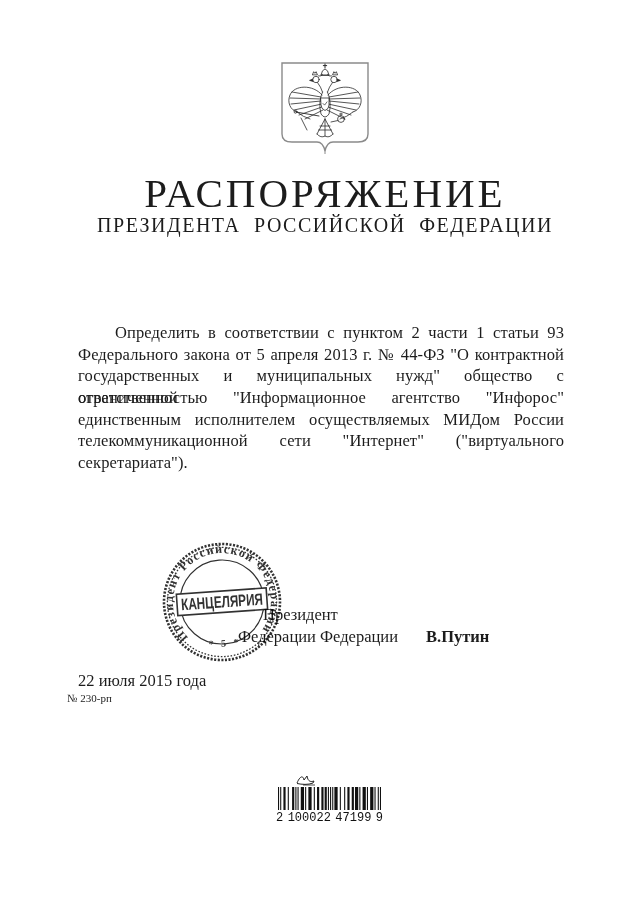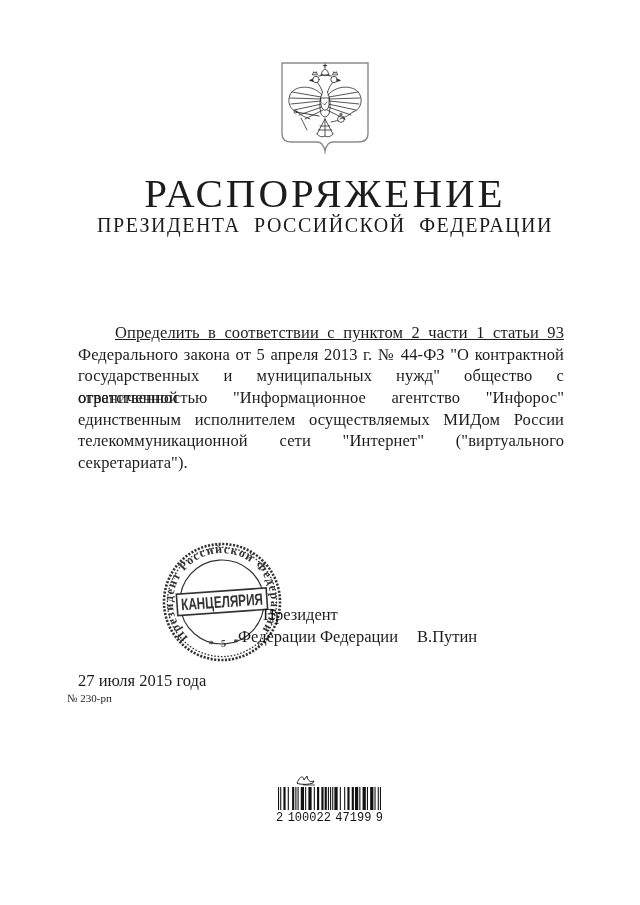--- a/index.html
+++ b/index.html
@@ -18,27 +18,27 @@
   #subtitle{
     left:325px;top:214px;transform:translateX(-50%);
     font-size:20px;letter-spacing:1.5px;word-spacing:7px;white-space:nowrap;
   }
   
   #body-lines{left:78px;top:322px;width:486px;font-size:16.5px;letter-spacing:0.1px;}
   #body-lines .line{
     height:21.7px;line-height:21.7px;white-space:normal;
     text-align:justify;text-align-last:justify;
   }
-  #body-lines .line.first{text-indent:37px;text-decoration:underline;}
+  #body-lines .line.first{text-indent:37px;}
   #body-lines .line.last{text-align-last:left;}
   
   .sig{font-size:16.5px;white-space:nowrap;}
   #sig-line1{left:263px;top:605px;}
   #sig-line2{left:238px;top:627px;}
-  #sig-name{left:417px;top:627px;}
+  #sig-name{left:426px;top:627px;font-weight:bold;}
   
   #doc-date{left:78px;top:671px;font-size:16.5px;}
   #doc-number{left:67px;top:692px;font-size:11px;}
   
   #stamp{left:161px;top:541px;width:122px;height:122px;transform:rotate(-4deg);
          mix-blend-mode:multiply;opacity:0.93;}
   #stamp text{fill:#222222;}
   
   #barcode{left:278px;top:774px;width:103px;}
   #pen-mark{position:absolute;left:16px;top:0px;}
@@ -112,21 +112,21 @@
     <div class="line">ответственностью "Информационное агентство "Инфорос"</div>
     <div class="line">единственным исполнителем осуществляемых МИДом России</div>
     <div class="line">телекоммуникационной сети "Интернет" ("виртуального</div>
     <div class="line last">секретариата").</div>
   </div>
 
 <div id="sig-line1" class="abs sig">Президент</div>
 <div id="sig-line2" class="abs sig">Федерации Федерации</div>
 <div id="sig-name" class="abs sig">В.Путин</div>
 
-<div id="doc-date" class="abs">27 июля 2015 года</div>
+<div id="doc-date" class="abs">22 июля 2015 года</div>
 <div id="doc-number" class="abs">№ 230-рп</div>
 
 <svg id="stamp" class="abs" viewBox="0 0 122 122">
   <circle cx="61" cy="61" r="58" stroke="#222222" stroke-width="2.6" stroke-dasharray="2.1 1.5" fill="none"></circle>
   <circle cx="61" cy="61" r="54.6" stroke="#222222" stroke-width="1.3" stroke-dasharray="1.6 1.7" fill="none"></circle>
   <circle cx="61" cy="61" r="42" stroke="#222222" stroke-width="1.2" fill="none"></circle>
   <defs>
     <path id="rimPath" d="M 26.35 95.65 A 49 49 0 1 1 95.65 95.65" fill="none"></path>
   </defs>
   <text font-family="Liberation Serif, DejaVu Serif, serif" font-size="12.2" font-weight="bold" letter-spacing="1">

